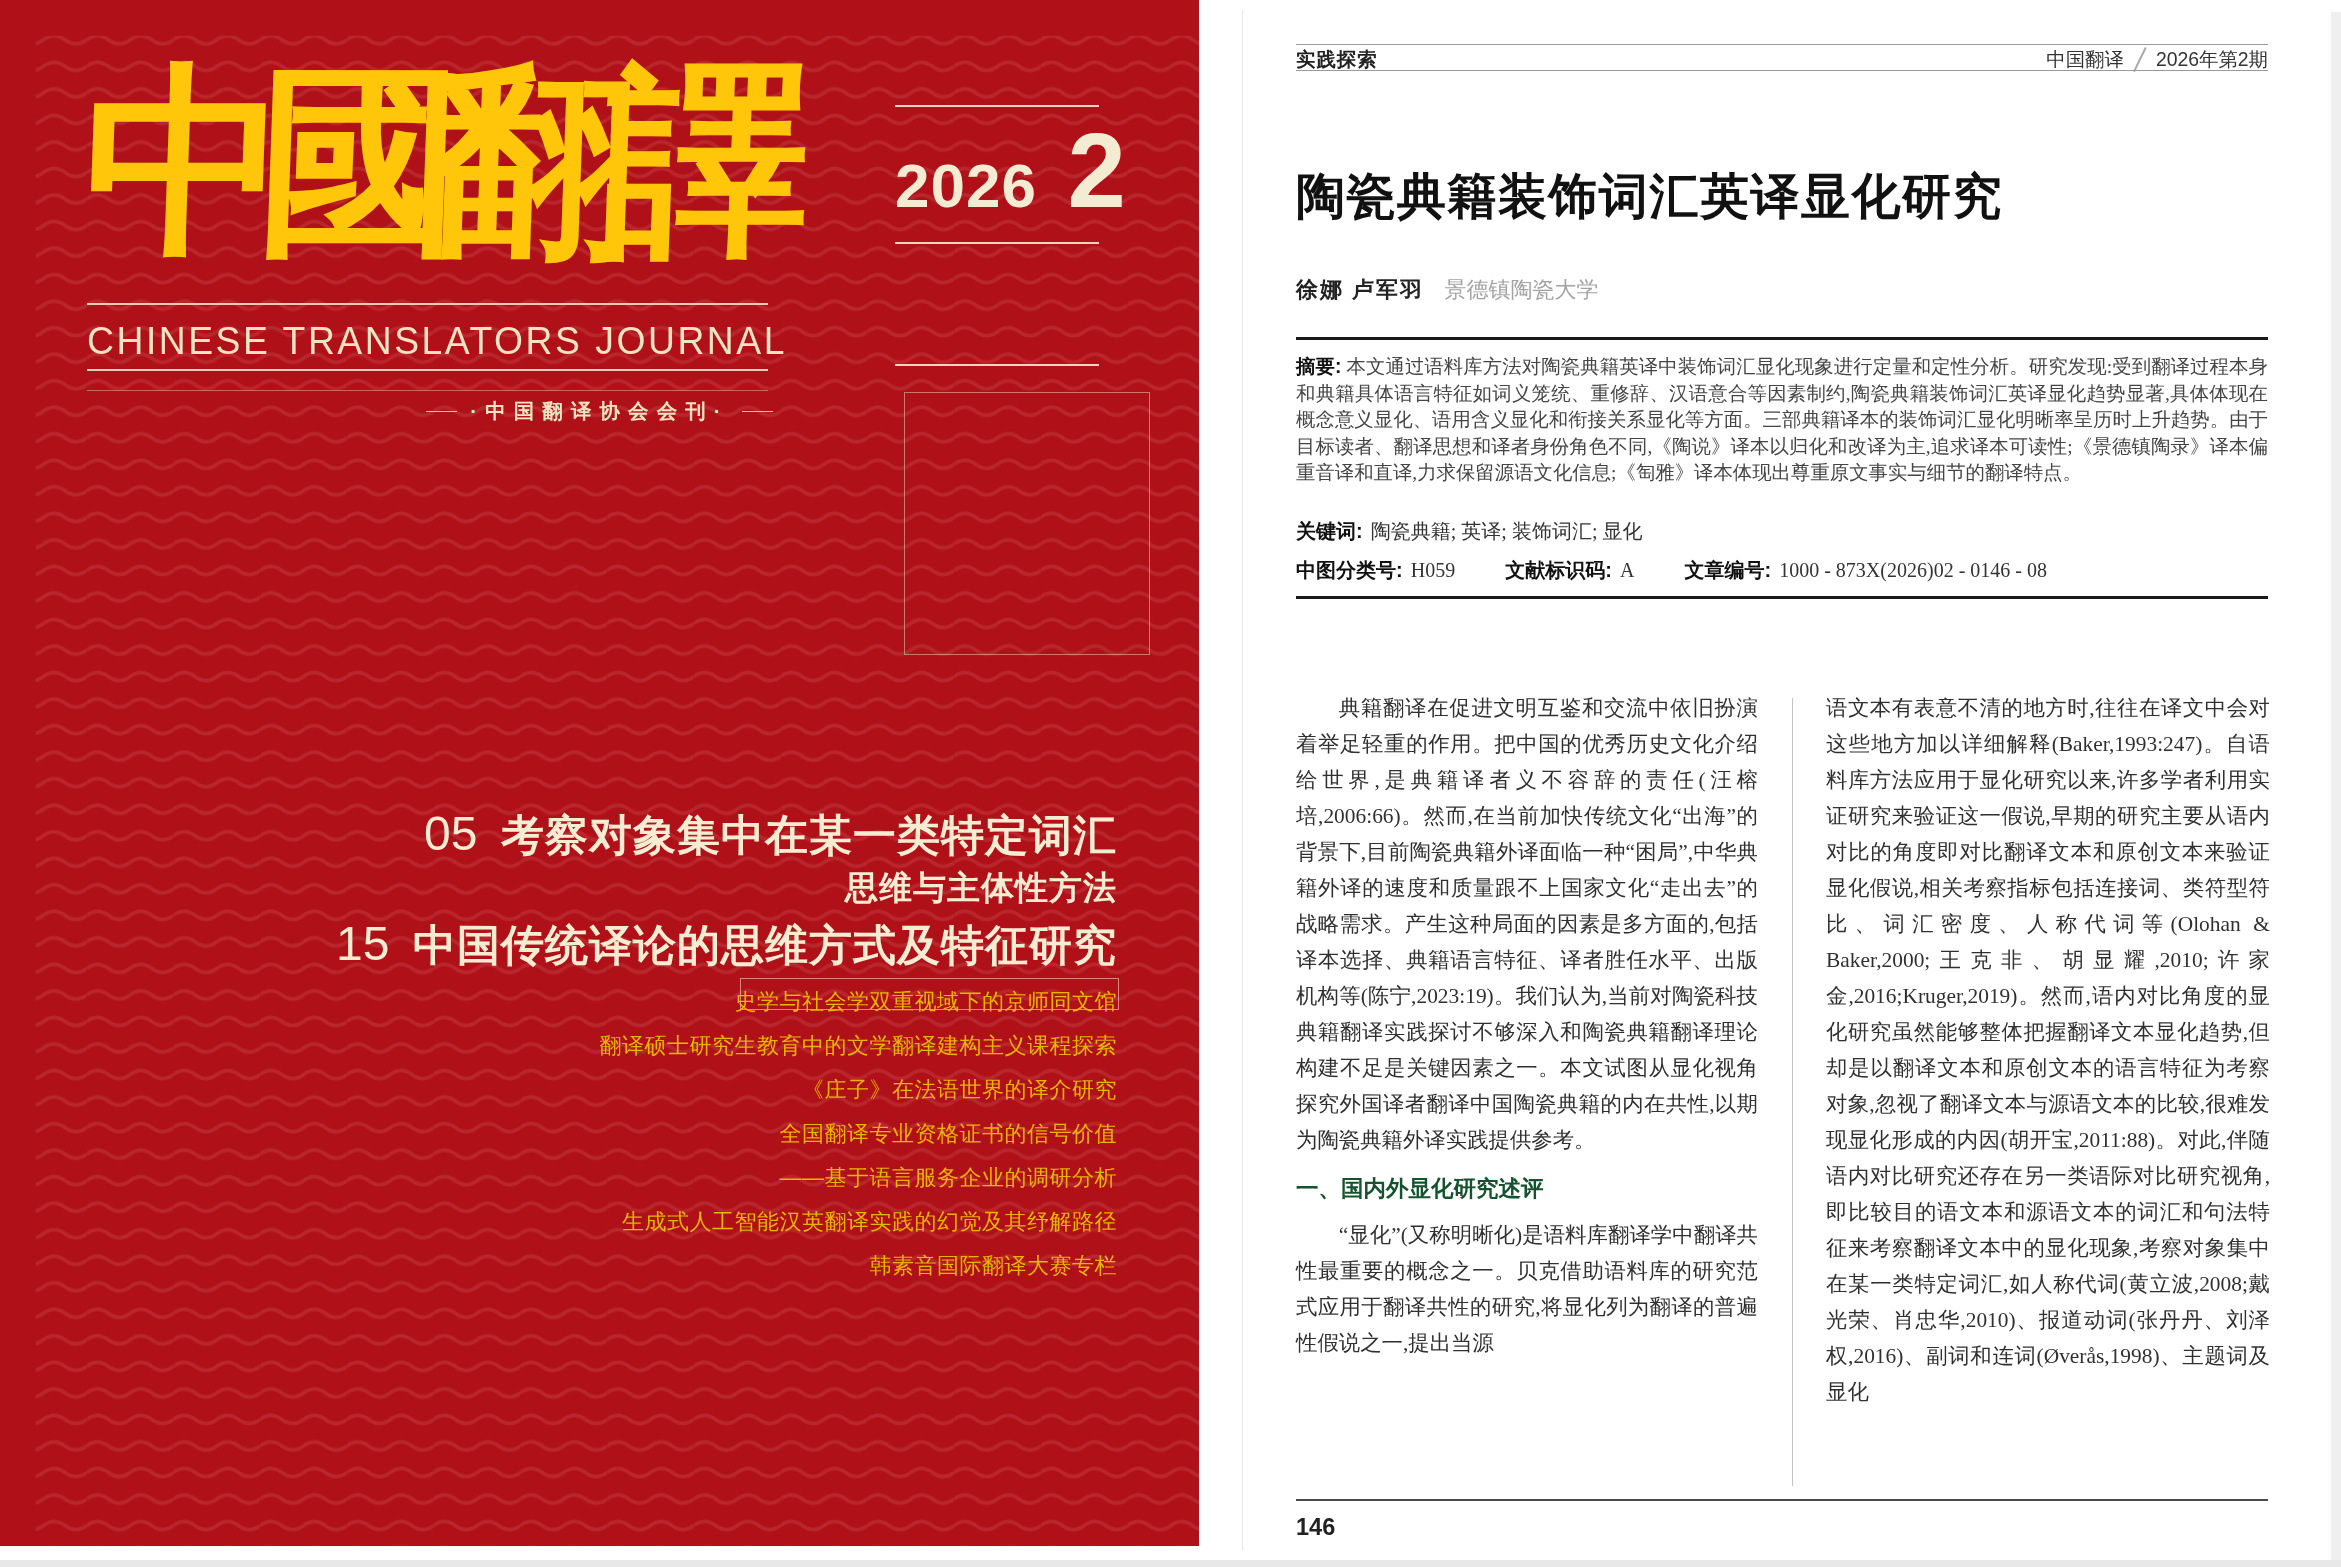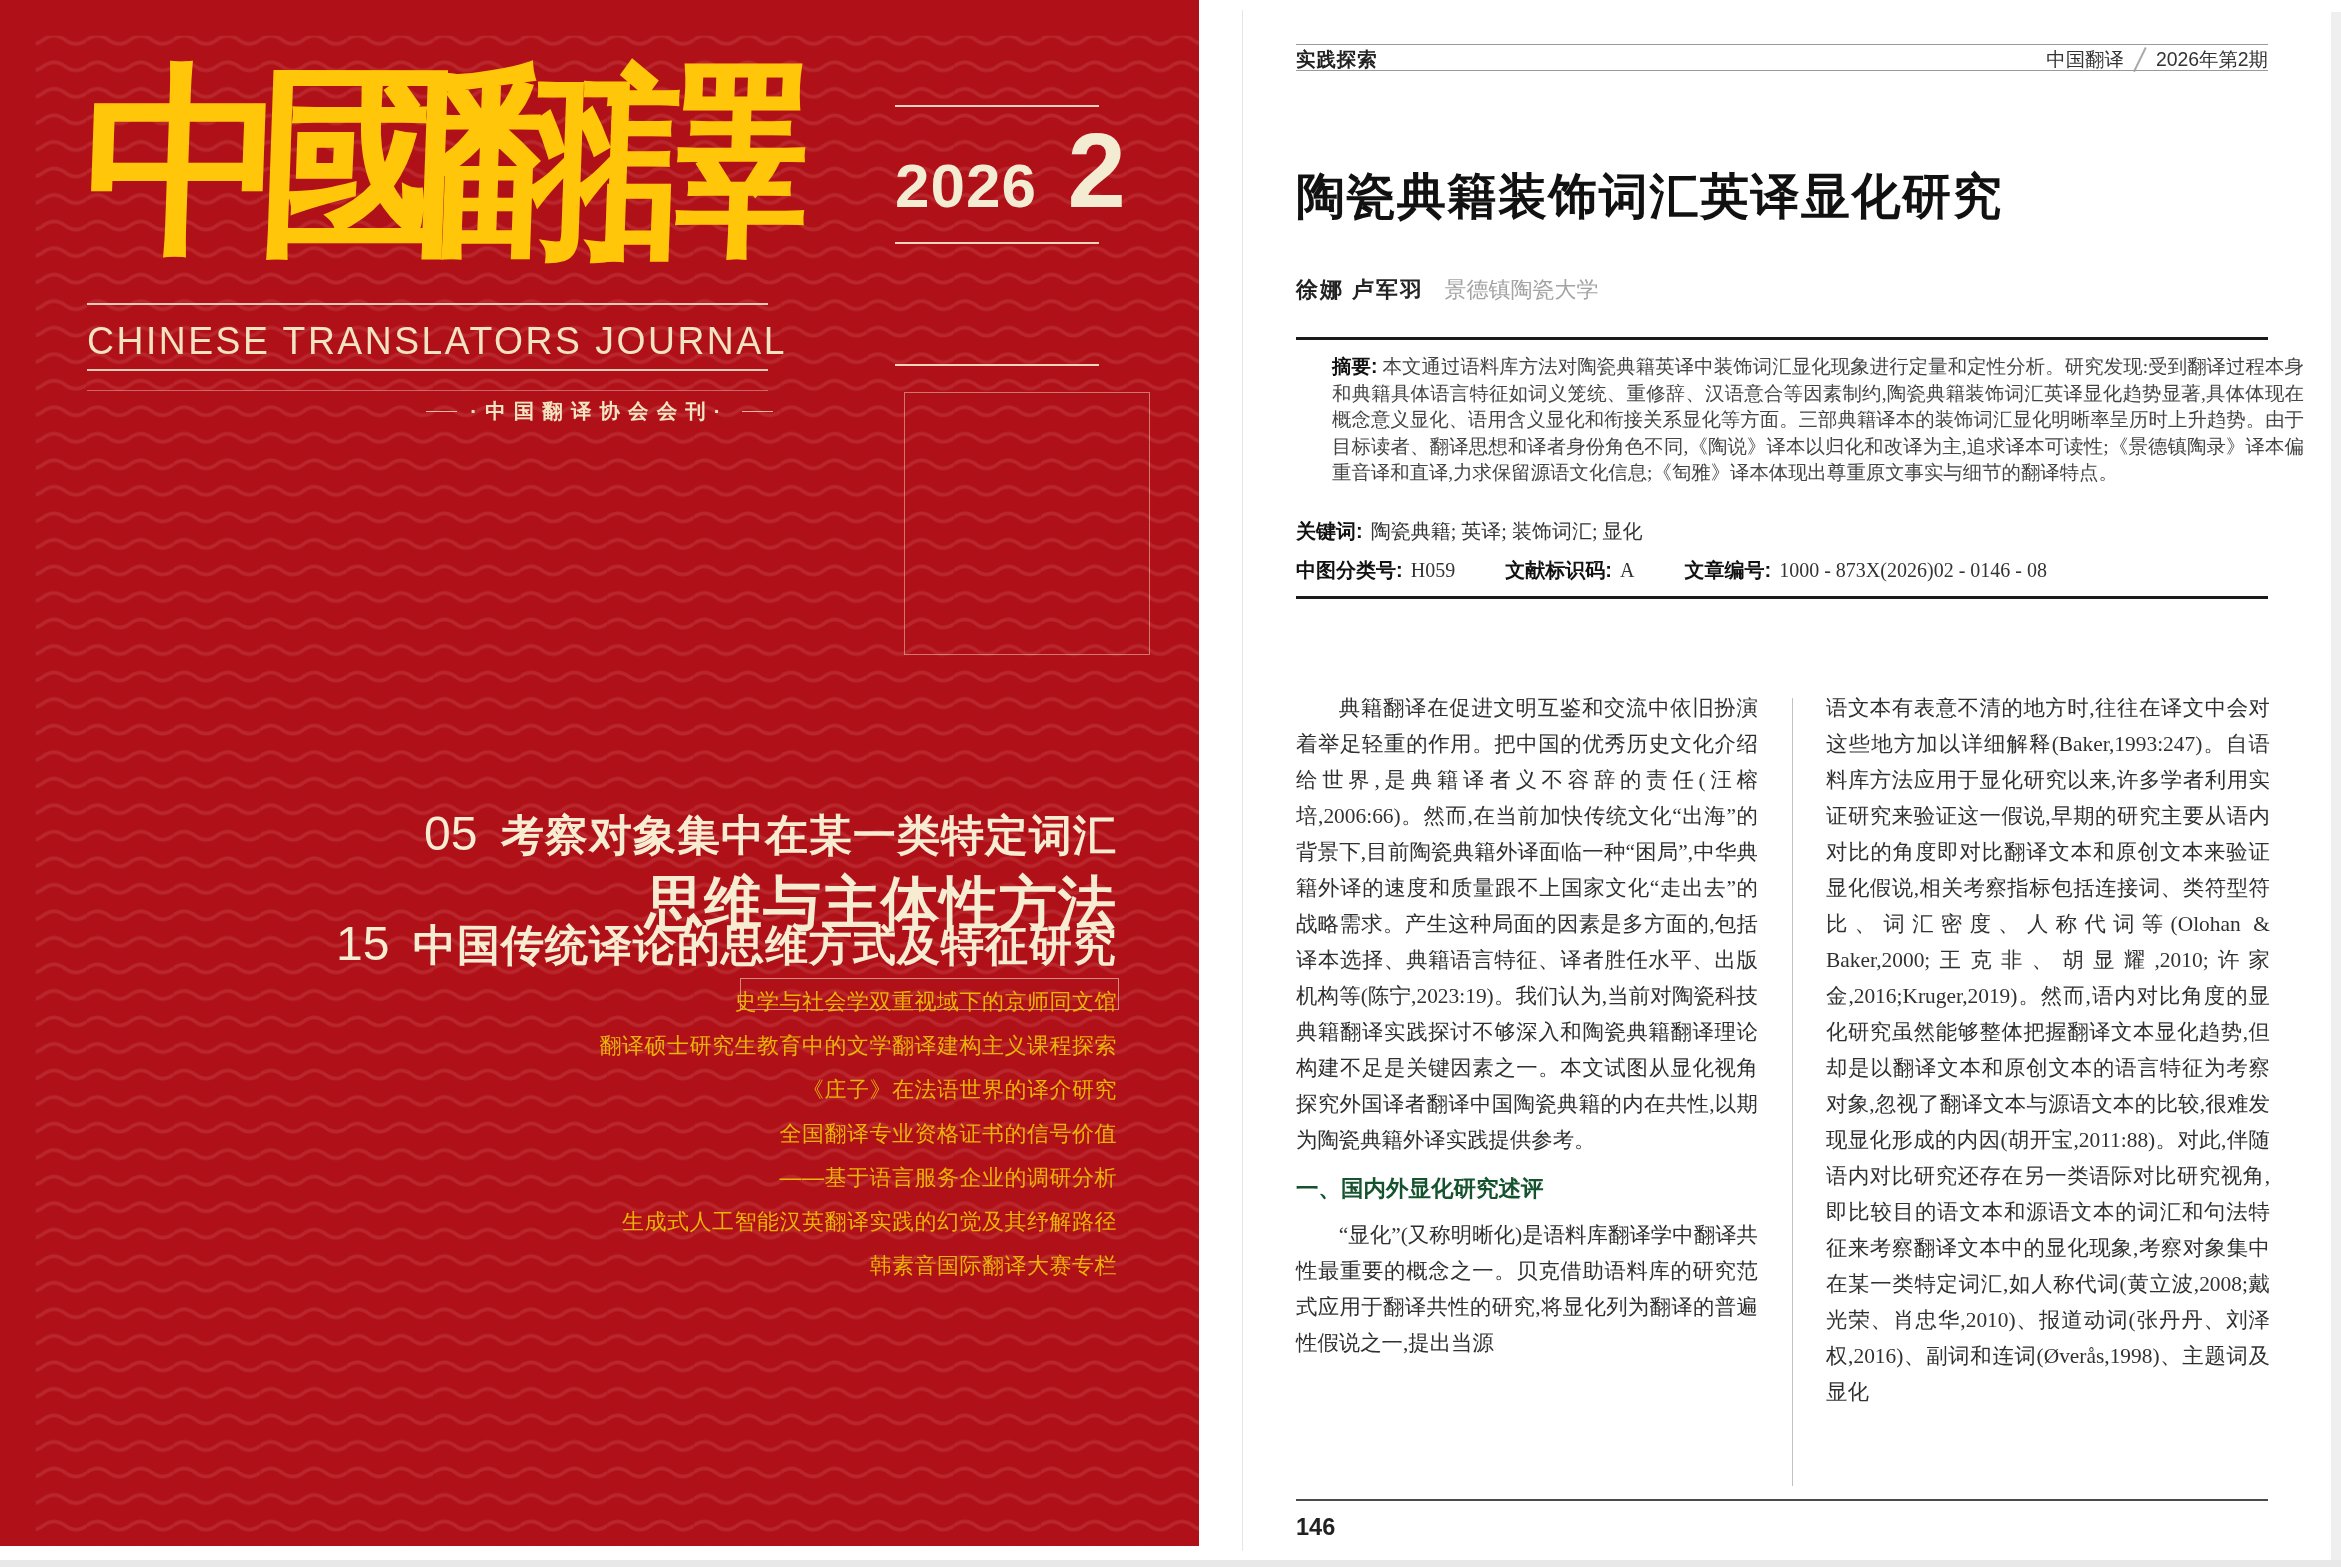--- a/index.html
+++ b/index.html
@@ -50,21 +50,21 @@
   }
   .issue-box {
     position:absolute; left:904px; top:392px; width:244px; height:261px;
     border:1px solid rgba(240,222,190,0.5);
   }
   
   .feat { position:absolute; right:82px; text-align:right; color:#f6ecd2; }
   .feat-row { display:flex; justify-content:flex-end; align-items:flex-start; gap:23.5px; }
   .feat-num { font-size:48px; font-weight:400; line-height:1.05; }
   .feat-title { font-size:43px; font-weight:700; line-height:1.25; letter-spacing:1px; }
-  .feat-line2 { font-size:58px; font-weight:700; line-height:1.25; letter-spacing:1px; margin-top:4.1px; }
+  .feat-line2 { font-size:33px; font-weight:700; line-height:1.25; letter-spacing:1px; margin-top:4.1px; }
   .toc-box {
     position:absolute; left:740px; top:978px; width:377px; height:30px;
     border:1px solid rgba(246,236,210,0.55);
   }
   .toc-list {
     position:absolute; right:82px; top:980px; width:816px;
     text-align:right; color:#eab308; font-size:22px; line-height:44px; letter-spacing:0.5px;
   }
   
   .page-edge { position:absolute; left:1242px; top:10.2px; width:1px; height:1541px; background:#e6e6e6; }
@@ -85,21 +85,20 @@
     font-size:49px; font-weight:700; color:#111; letter-spacing:1.5px;
   }
   .authors { position:absolute; left:1296px; top:275px; font-size:22px; }
   .authors .names { font-weight:700; color:#222; letter-spacing:2px; }
   .authors .affil { color:#a3a3a3; margin-left:14.3px; }
   .black-rule { position:absolute; left:1296px; width:972px; height:2.6px; background:#1a1a1a; }
   .abstract {
     position:absolute; left:1296px; top:353px; width:972px;
     font-size:19.4px; line-height:26.5px; color:#454545; text-align:justify;
     font-family:"Liberation Serif","DejaVu Serif",serif;
-    margin-left:36px;
   }
   .abstract b, .kv b { color:#111; font-family:"Liberation Sans",sans-serif; font-weight:700; }
   .kv { position:absolute; left:1296px; font-size:20px; color:#333;
         font-family:"Liberation Serif","DejaVu Serif",serif; }
   .kv b { margin-right:3.1px; }
   .meta-row { display:flex; gap:4px; }
   .meta-row .grp { margin-right:46px; }
   
   .col {
     position:absolute; top:690px; font-size:21.4px; line-height:36px; color:#303030;

